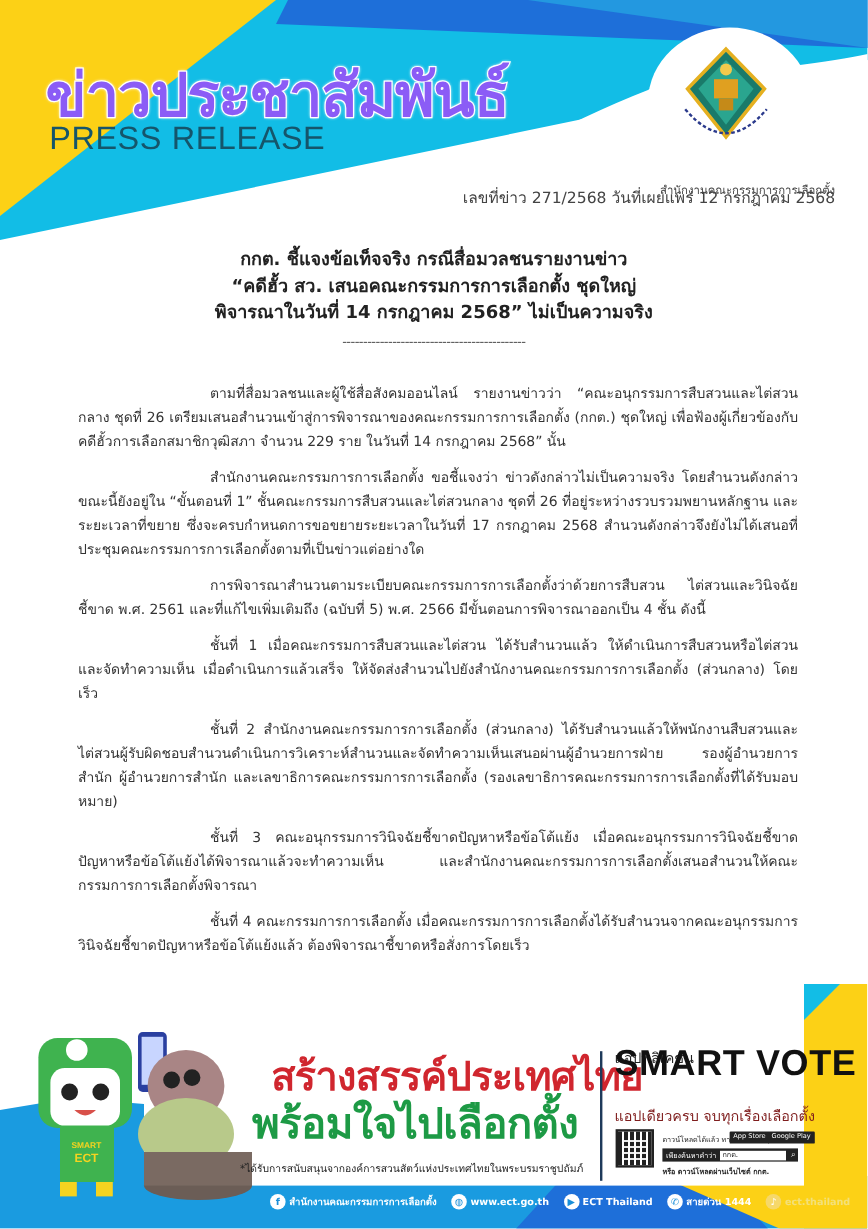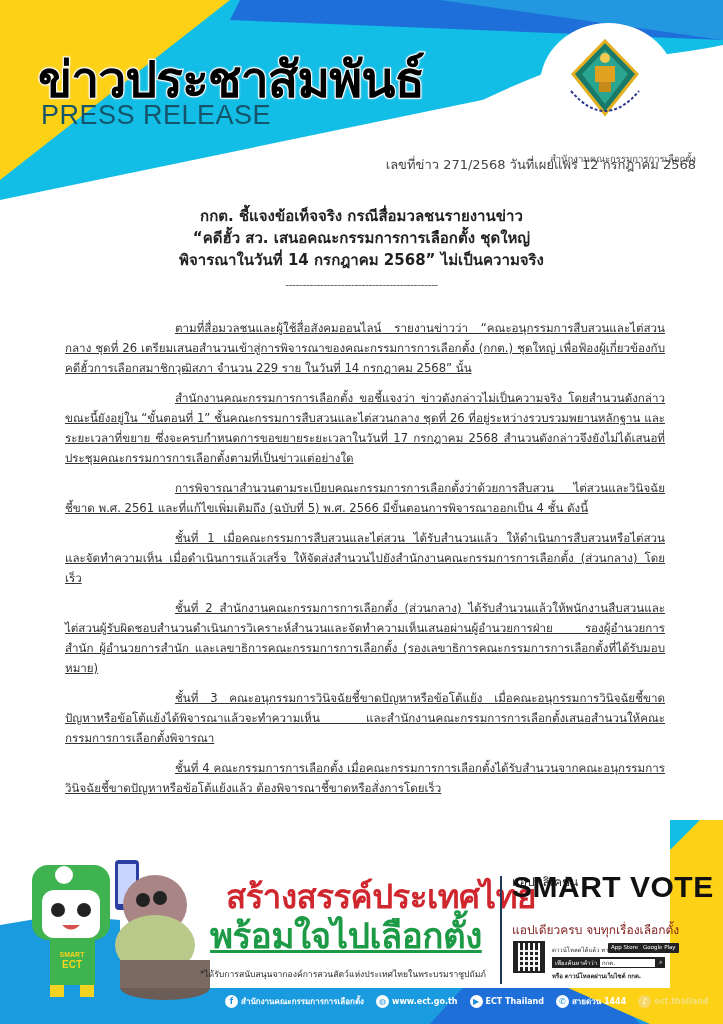--- a/index.html
+++ b/index.html
@@ -4,21 +4,21 @@
   <style>
     * { margin: 0; padding: 0; box-sizing: border-box; }
     html, body { width: 723px; height: 1024px; overflow: hidden; background: #ffffff; }
     body { position: relative; font-family: "DejaVu Sans", sans-serif; color: #333; }
 
     .header { position: absolute; left: 0; top: 0; width: 723px; height: 200px; overflow: hidden; }
     .header svg.bg { position: absolute; left: 0; top: 0; }
     .title-th {
       position: absolute; left: 38px; top: 40px;
       font-family: "DejaVu Sans", sans-serif; font-weight: bold;
-      font-size: 50px; color: #000000; letter-spacing: -1px;
+      font-size: 50px; color: #8b5cf6; letter-spacing: -1px;
       -webkit-text-stroke: 2px #ffffff; paint-order: stroke fill;
       text-shadow: 0 0 3px #fff, 0 0 3px #fff;
     }
     .title-en {
       position: absolute; left: 41px; top: 100px;
       font-family: "Liberation Sans", sans-serif;
       font-size: 27px; color: #15556b; letter-spacing: 0.5px;
     }
     .logo-circle {
       position: absolute; left: 540px; top: 18px; width: 130px; height: 125px;
@@ -39,31 +39,31 @@
     }
     .divider-dash {
       position: absolute; left: 0; top: 278px; width: 723px; text-align: center;
       font-size: 11px; color: #555; letter-spacing: -0.5px;
     }
 
     .content {
       position: absolute; left: 65px; top: 318px; width: 600px;
       font-size: 11.6px; line-height: 20px; color: #333;
     }
-    .content p { text-indent: 110px; text-align: justify; margin-bottom: 10px; text-decoration: underline; }
+    .content p { text-indent: 110px; text-align: justify; margin-bottom: 10px; }
 
     .footer { position: absolute; left: 0; top: 820px; width: 723px; height: 204px; overflow: hidden; }
     .footer svg.bg { position: absolute; left: 0; top: 0; }
     .slogan1 {
       position: absolute; left: 226px; top: 50px;
       font-weight: bold; font-size: 33px; color: #d0262e; letter-spacing: -0.5px;
     }
     .slogan2 {
       position: absolute; left: 210px; top: 88px;
-      font-weight: bold; font-size: 35px; color: #1d9a45; letter-spacing: -0.5px; text-decoration: underline;
+      font-weight: bold; font-size: 35px; color: #1d9a45; letter-spacing: -0.5px;
     }
     .support-note {
       position: absolute; left: 200px; top: 147px;
       font-size: 8.6px; color: #222;
     }
     .vdivider { position: absolute; left: 500px; top: 56px; width: 2px; height: 108px; background: #1e3a5a; }
     .app-pre { position: absolute; left: 512px; top: 52px; font-size: 12px; color: #222; }
     .app-name { position: absolute; left: 512px; top: 50px; font-family: "Liberation Sans", sans-serif; font-weight: bold; font-size: 30px; color: #111; letter-spacing: 0.5px; }
     .app-tag { position: absolute; left: 512px; top: 100px; font-size: 12px; color: #7f1d1d; }
     .qr { position: absolute; left: 513px; top: 121px; width: 32px; height: 32px; background:

